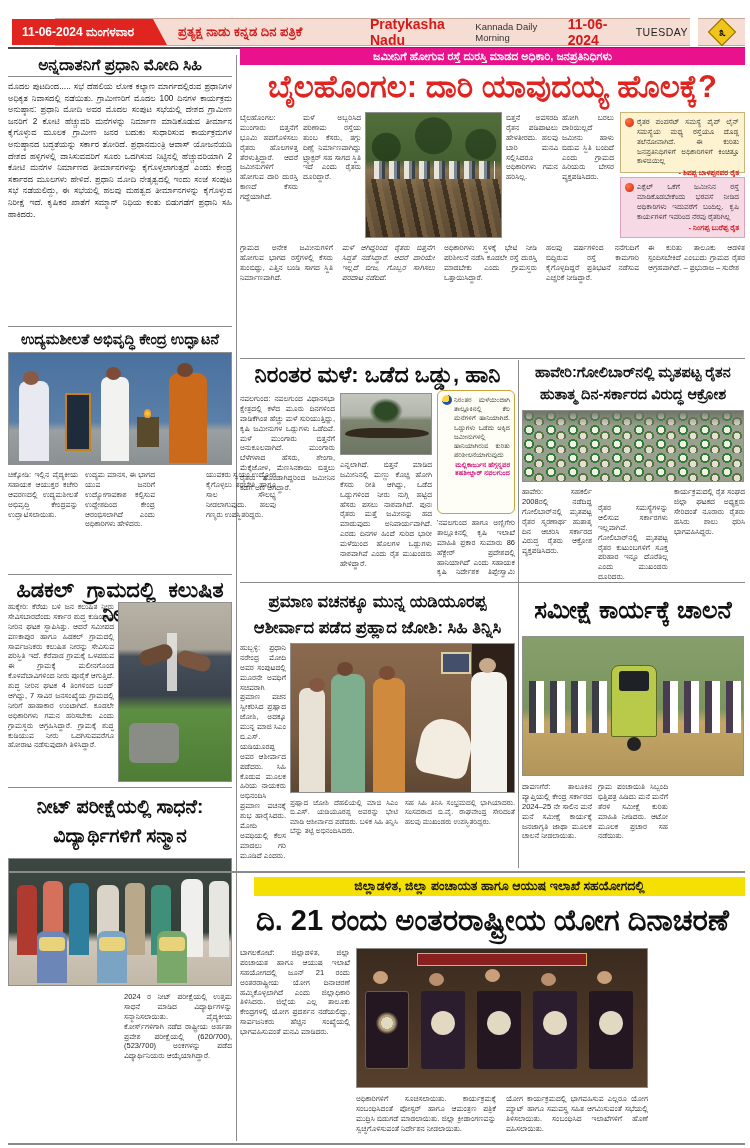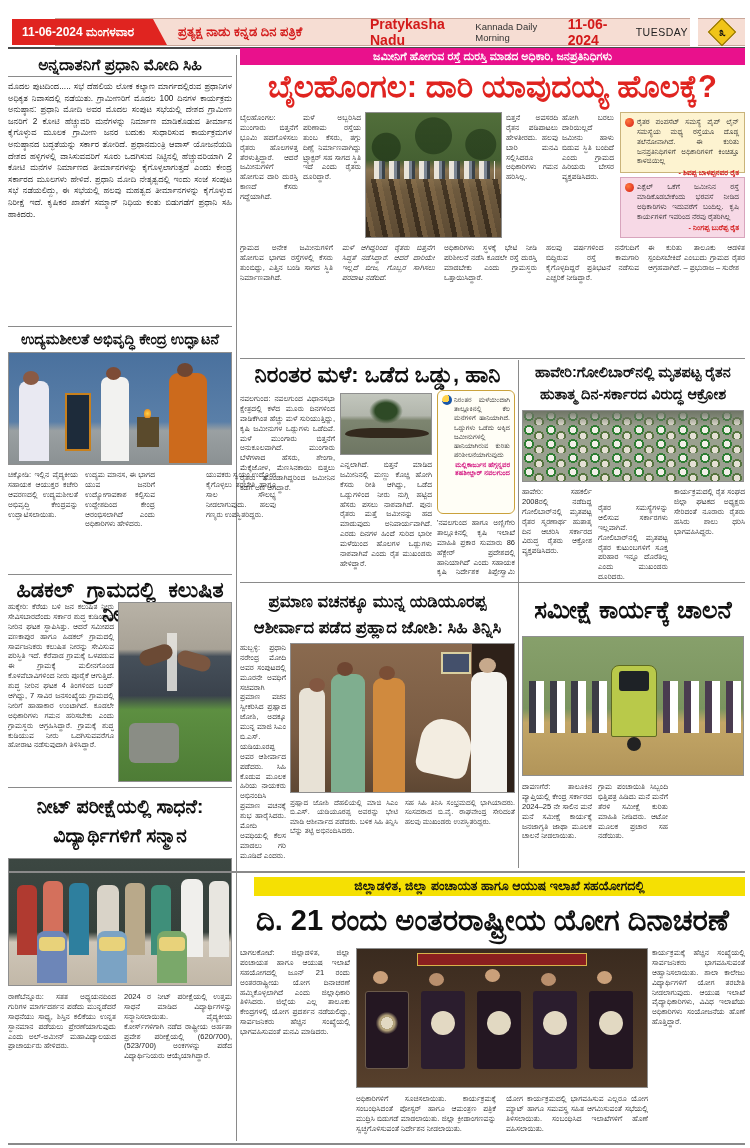--- a/index.html
+++ b/index.html
@@ -89,21 +89,20 @@
     <div class="fig" style="left:34px;top:22px;width:20px;height:74px;background:#d4705c;border-radius:6px 6px 0 0;"></div>
     <div class="fig" style="left:60px;top:24px;width:20px;height:72px;background:#2e7f9e;border-radius:6px 6px 0 0;"></div>
     <div class="fig" style="left:88px;top:26px;width:22px;height:70px;background:#d9d3c8;border-radius:7px 7px 0 0;"></div>
     <div class="fig" style="left:116px;top:24px;width:20px;height:72px;background:#b9a98a;border-radius:6px 6px 0 0;"></div>
     <div class="fig" style="left:142px;top:26px;width:20px;height:70px;background:#3f8f7a;border-radius:6px 6px 0 0;"></div>
     <div class="fig" style="left:172px;top:20px;width:22px;height:78px;background:#f0efec;border-radius:7px 7px 0 0;"></div>
     <div class="fig" style="left:200px;top:22px;width:20px;height:76px;background:#e8e6e0;border-radius:6px 6px 0 0;"></div>
     <div class="fig" style="left:28px;top:72px;width:30px;height:52px;background:#6d86b8;border-radius:8px 8px 0 0;box-shadow:60px 0 0 #7ba3c4, 120px 0 0 #7aa86a;"></div>
     <div class="fig" style="left:30px;top:78px;width:26px;height:14px;background:#e8d27a;border-radius:4px;box-shadow:60px 0 0 #e8d27a, 120px 0 0 #e8d27a;"></div>
   </div>
-  <div class="abs just fs7" style="left:8px;top:992px;width:108px;height:150px;">ರಾಣೆಬೆನ್ನೂರು: ಸತತ ಅಧ್ಯಯನದಿಂದ ಗುರಿಗಳ ಮಾರ್ಗದರ್ಶನ ಪಡೆದು ಮುನ್ನಡೆದರೆ ಸಾಧನೆಯು ಸಾಧ್ಯ, ಶಿಸ್ತಿನ ಕಲಿಕೆಯು ಉನ್ನತ ಸ್ಥಾನಮಾನ ಪಡೆಯಲು ಪ್ರೇರಣೆಯಾಗುವುದು ಎಂದು ಅಲ್-ಅಮೀನ್ ಮಹಾವಿದ್ಯಾಲಯದ ಪ್ರಾಚಾರ್ಯರು ಹೇಳಿದರು.</div>
   <div class="abs just fs7" style="left:124px;top:992px;width:108px;height:150px;">2024 ರ ನೀಟ್ ಪರೀಕ್ಷೆಯಲ್ಲಿ ಉತ್ತಮ ಸಾಧನೆ ಮಾಡಿದ ವಿದ್ಯಾರ್ಥಿಗಳನ್ನು ಸನ್ಮಾನಿಸಲಾಯಿತು. ವೈದ್ಯಕೀಯ ಕೋರ್ಸ್‌ಗಳಿಗಾಗಿ ನಡೆದ ರಾಷ್ಟ್ರೀಯ ಅರ್ಹತಾ ಪ್ರವೇಶ ಪರೀಕ್ಷೆಯಲ್ಲಿ (620/700), (523/700) ಅಂಕಗಳನ್ನು ಪಡೆದ ವಿದ್ಯಾರ್ಥಿನಿಯರು ಆಯ್ಕೆಯಾಗಿದ್ದಾರೆ.</div>
 
   <div class="abs kicker-magenta" style="left:240px;top:48px;width:505px;height:17px;">ಜಮೀನಿಗೆ ಹೋಗುವ ರಸ್ತೆ ದುರಸ್ತಿ ಮಾಡದ ಅಧಿಕಾರಿ, ಜನಪ್ರತಿನಿಧಿಗಳು</div>
   <div class="abs" style="left:240px;top:64px;width:505px;height:46px;color:#e02420;font-weight:bold;font-size:31px;text-align:center;line-height:46px;">ಬೈಲಹೊಂಗಲ: ದಾರಿ ಯಾವುದಯ್ಯ ಹೊಲಕ್ಕೆ?</div>
 
   <div class="abs just fs7" style="left:240px;top:113px;width:58px;height:125px;">ಬೈಲಹೊಂಗಲ: ಮುಂಗಾರು ಬಿತ್ತನೆಗೆ ಭೂಮಿ ಹದಗೊಳಿಸಲು ರೈತರು ಹೊಲಗಳತ್ತ ತೆರಳುತ್ತಿದ್ದಾರೆ. ಆದರೆ ಜಮೀನುಗಳಿಗೆ ಹೋಗುವ ದಾರಿ ದುರಸ್ತಿ ಕಾಣದೆ ಕೆಸರು ಗದ್ದೆಯಾಗಿದೆ.</div>
   <div class="abs just fs7" style="left:303px;top:113px;width:58px;height:125px;">ಮಳೆ ಅಬ್ಬರಿಸಿದ ಪರಿಣಾಮ ರಸ್ತೆಯ ತುಂಬ ಕೆಸರು, ತಗ್ಗು ದಿಣ್ಣೆ ನಿರ್ಮಾಣವಾಗಿದ್ದು ಟ್ರ್ಯಾಕ್ಟರ್ ಸಹ ಸಾಗದ ಸ್ಥಿತಿ ಇದೆ ಎಂದು ರೈತರು ದೂರಿದ್ದಾರೆ.</div>
 
   <div class="photo" style="left:365px;top:112px;width:137px;height:126px;background:linear-gradient(180deg,#516e3a 0%,#456032 38%,#8a7452 46%,#6e5a3e 62%,#5c4a33 100%);">
     <div class="fig" style="left:0;top:0;width:100%;height:46%;background:radial-gradient(circle at 15% 60%,rgba(20,40,15,.55) 0 14px,transparent 15px),radial-gradient(circle at 50% 40%,rgba(20,40,15,.5) 0 18px,transparent 19px),radial-gradient(circle at 85% 55%,rgba(20,40,15,.5) 0 15px,transparent 16px);"></div>
@@ -190,18 +189,17 @@
 
   <div class="abs kicker-yellow" style="left:254px;top:877px;width:491px;height:19px;">ಜಿಲ್ಲಾಡಳಿತ, ಜಿಲ್ಲಾ ಪಂಚಾಯತ ಹಾಗೂ ಆಯುಷ ಇಲಾಖೆ ಸಹಯೋಗದಲ್ಲಿ</div>
   <div class="abs headline-k" style="left:240px;top:899px;width:505px;height:42px;font-size:29px;line-height:42px;">ದಿ. 21 ರಂದು ಅಂತರರಾಷ್ಟ್ರೀಯ ಯೋಗ ದಿನಾಚರಣೆ</div>
   <div class="abs just fs7" style="left:240px;top:948px;width:110px;height:194px;">ಬಾಗಲಕೋಟೆ: ಜಿಲ್ಲಾಡಳಿತ, ಜಿಲ್ಲಾ ಪಂಚಾಯತ ಹಾಗೂ ಆಯುಷ ಇಲಾಖೆ ಸಹಯೋಗದಲ್ಲಿ ಜೂನ್ 21 ರಂದು ಅಂತರರಾಷ್ಟ್ರೀಯ ಯೋಗ ದಿನಾಚರಣೆ ಹಮ್ಮಿಕೊಳ್ಳಲಾಗಿದೆ ಎಂದು ಜಿಲ್ಲಾಧಿಕಾರಿ ತಿಳಿಸಿದರು. ಜಿಲ್ಲೆಯ ಎಲ್ಲ ತಾಲೂಕು ಕೇಂದ್ರಗಳಲ್ಲಿ ಯೋಗ ಪ್ರದರ್ಶನ ನಡೆಯಲಿದ್ದು, ಸಾರ್ವಜನಿಕರು ಹೆಚ್ಚಿನ ಸಂಖ್ಯೆಯಲ್ಲಿ ಭಾಗವಹಿಸುವಂತೆ ಮನವಿ ಮಾಡಿದರು.</div>
   <div class="photo" style="left:356px;top:948px;width:292px;height:140px;background:linear-gradient(180deg,#3a2b1f 0%,#4a3526 55%,#57402c 100%);">
     <div class="fig" style="left:60px;top:4px;width:170px;height:13px;background:#8a1f1f;border:1px solid #d8b24a;"></div>
     <div class="fig" style="left:16px;top:22px;width:15px;height:13px;background:#caa07a;border-radius:50%;box-shadow:56px 2px 0 #b98f6d,112px -2px 0 #caa07a,168px 2px 0 #b98f6d,224px 0 0 #caa07a;"></div>
     <div class="fig" style="left:8px;top:42px;width:44px;height:78px;background:#241722;border-radius:3px;border:1px solid #6b5a4a;box-shadow:56px 0 0 #2b1d2e,112px 0 0 #241722,168px 0 0 #2b1d2e,224px 0 0 #241722;"></div>
     <div class="fig" style="left:18px;top:62px;width:24px;height:24px;border-radius:50%;background:radial-gradient(circle,#f3ead0 0 34%,#bfae82 35% 45%,rgba(243,234,208,0) 66%);box-shadow:56px 0 0 #f3ead0,112px 0 0 #f3ead0,168px 0 0 #f3ead0,224px 0 0 #f3ead0;opacity:.92;"></div>
   </div>
-  <div class="abs just fs7" style="left:652px;top:948px;width:93px;height:194px;">ಕಾರ್ಯಕ್ರಮಕ್ಕೆ ಹೆಚ್ಚಿನ ಸಂಖ್ಯೆಯಲ್ಲಿ ಸಾರ್ವಜನಿಕರು ಭಾಗವಹಿಸುವಂತೆ ಆಹ್ವಾನಿಸಲಾಯಿತು. ಶಾಲಾ ಕಾಲೇಜು ವಿದ್ಯಾರ್ಥಿಗಳಿಗೆ ಯೋಗ ತರಬೇತಿ ನೀಡಲಾಗುವುದು. ಆಯುಷ ಇಲಾಖೆ ವೈದ್ಯಾಧಿಕಾರಿಗಳು, ವಿವಿಧ ಇಲಾಖೆಯ ಅಧಿಕಾರಿಗಳು ಸಂಯೋಜನೆಯ ಹೊಣೆ ಹೊತ್ತಿದ್ದಾರೆ.</div>
   <div class="abs just fs7" style="left:356px;top:1094px;width:140px;height:48px;">ಅಧಿಕಾರಿಗಳಿಗೆ ಸೂಚಿಸಲಾಯಿತು. ಕಾರ್ಯಕ್ರಮಕ್ಕೆ ಸಂಬಂಧಿಸಿದಂತೆ ಪೋಸ್ಟರ್ ಹಾಗೂ ಆಮಂತ್ರಣ ಪತ್ರಿಕೆ ಮುದ್ರಿಸಿ ಬಿಡುಗಡೆ ಮಾಡಲಾಯಿತು. ಜಿಲ್ಲಾ ಕ್ರೀಡಾಂಗಣವನ್ನು ಸ್ವಚ್ಛಗೊಳಿಸುವಂತೆ ನಿರ್ದೇಶನ ನೀಡಲಾಯಿತು.</div>
   <div class="abs just fs7" style="left:506px;top:1094px;width:142px;height:48px;">ಯೋಗ ಕಾರ್ಯಕ್ರಮದಲ್ಲಿ ಭಾಗವಹಿಸುವ ಎಲ್ಲರೂ ಯೋಗ ಮ್ಯಾಟ್ ಹಾಗೂ ಸಮವಸ್ತ್ರ ಸಹಿತ ಆಗಮಿಸುವಂತೆ ಸಭೆಯಲ್ಲಿ ತಿಳಿಸಲಾಯಿತು. ಸಂಬಂಧಿಸಿದ ಇಲಾಖೆಗಳಿಗೆ ಹೊಣೆ ವಹಿಸಲಾಯಿತು.</div>
 
   <div class="abs rule" style="left:8px;top:1143px;width:737px;height:1.5px;"></div>
 </div>
 
 </body></html>

